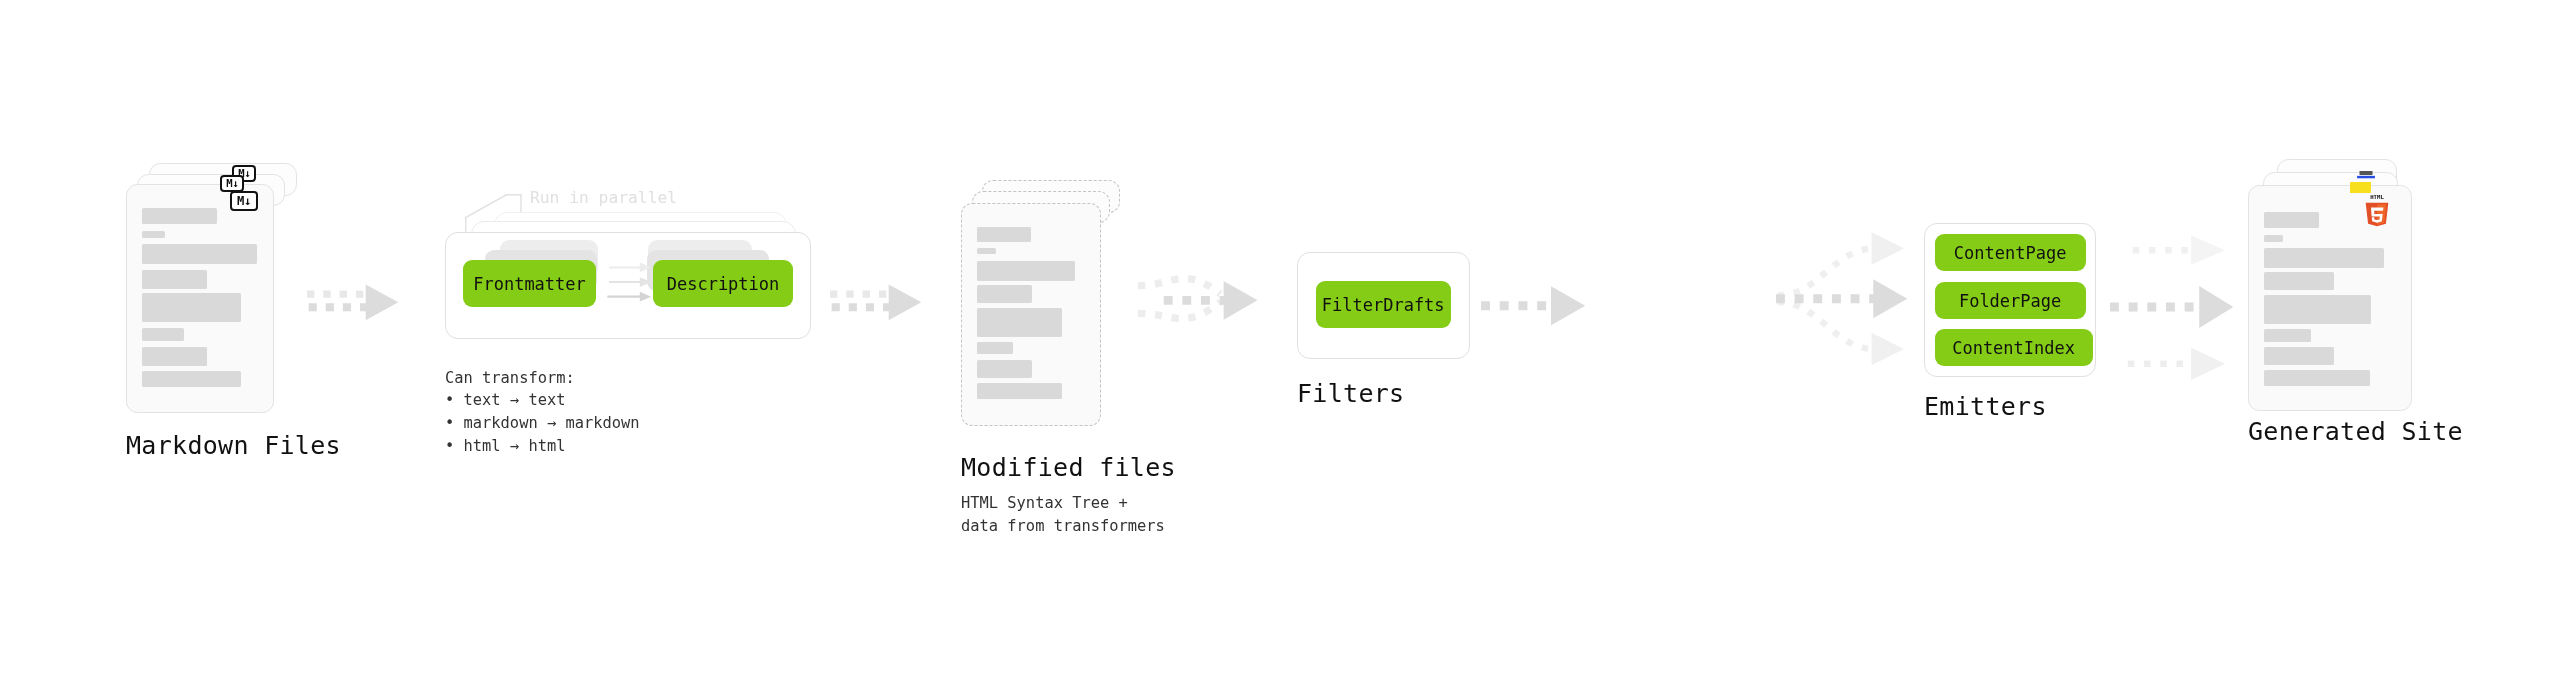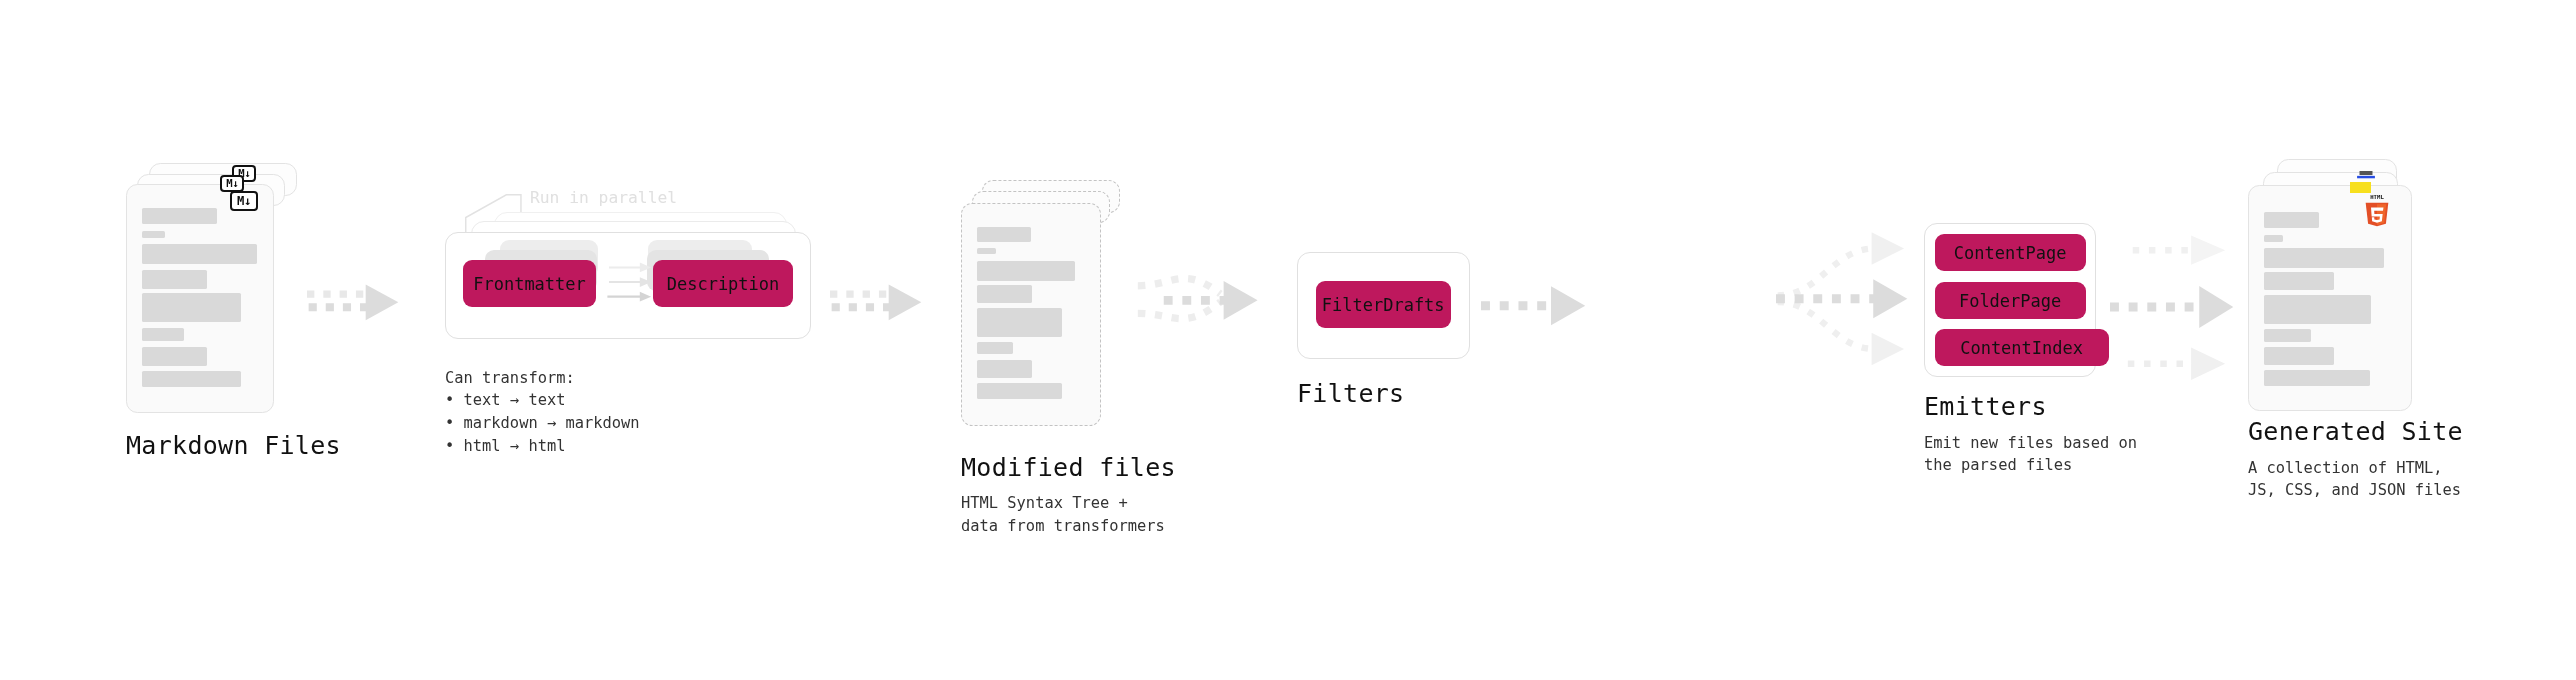--- a/index.html
+++ b/index.html
@@ -52,21 +52,21 @@
 
   
   .gbox {
     position:absolute; border-radius:13px;
     border:1.3px solid #e0e0e0; background:#ffffff;
   }
   .gbox.l3 { border-color:#f0f0f0; }
   .gbox.l2 { border-color:#ebebeb; }
 
   .pill {
-    position:absolute; border-radius:9px; background:#be185d;
+    position:absolute; border-radius:9px; background:#84cc16;
     display:flex; align-items:center; justify-content:center;
     font-size:17px; color:#111; white-space:nowrap;
   }
   .pill.g2 { background:#e4e4e4; color:transparent; }
   .pill.g3 { background:#ededed; color:transparent; }
 
   .parallel-label {
     position:absolute; font-size:16.3px; color:#e0e0e0; white-space:nowrap;
   }
 
@@ -211,27 +211,25 @@
 
   <div class="stage" style="left:1924px; top:223px;">
     <div class="stage-visual" style="width:176px; height:156px;">
       <div class="gbox" style="left:0px; top:0px; width:172px; height:154px;"></div>
       <div class="pill" style="left:10.6px; top:11.4px; width:151px; height:37px;">
           <span>ContentPage</span>
         </div>
       <div class="pill" style="left:10.6px; top:59px; width:151px; height:37px;">
           <span>FolderPage</span>
         </div>
-      <div class="pill" style="left:10.6px; top:106px;width:174px; height:37px;">
+      <div class="pill" style="left:10.6px; top:106px;width:158px; height:37px;">
           <span>ContentIndex</span>
         </div>
     </div>
     <div class="stage-title" style="margin-top:13px;">Emitters</div>
-    <div class="stage-desc">Emit new files based on
-the parsed files</div>
   </div>
 
   <svg class="ov" style="left:2110px; top:234px;" width="146" height="146" viewBox="0 0 180 180">
     <line x1="28" y1="20" x2="108" y2="20" stroke="#f0f0f0" stroke-width="8" stroke-dasharray="8 12"></line>
     <polygon points="100,2 142,20 100,38" fill="#f4f4f4"></polygon>
     <line x1="0" y1="90" x2="118" y2="90" stroke="#dcdcdc" stroke-width="11" stroke-dasharray="11 12"></line>
     <polygon points="110,64 152,90 110,116" fill="#dcdcdc"></polygon>
     <line x1="22" y1="160" x2="108" y2="160" stroke="#ededed" stroke-width="8" stroke-dasharray="8 12"></line>
     <polygon points="100,140 142,160 100,180" fill="#f0f0f0"></polygon>
   </svg>
@@ -262,18 +260,16 @@
       <div class="html5" style="left:115px; top:34px;">
         <svg width="28" height="34" viewBox="0 0 34 42">
           <text x="17" y="8" font-size="7" font-family="monospace" font-weight="700" fill="#111" text-anchor="middle">HTML</text>
           <path d="M3,12 L6,38 L17,41 L28,38 L31,12 Z" fill="#e34f26"></path>
           <path d="M17,14 L17,39.4 L26,36.8 L28.4,14 Z" fill="#ef652a"></path>
           <path d="M9,18 L25,18 L24.4,22 L13.5,22 L13.8,26 L24,26 L23,35 L17,36.8 L11,35 L10.6,30 L13.6,30 L13.8,32.6 L17,33.5 L20.2,32.6 L20.5,29 L10.4,29 L9.6,18 Z" fill="#ffffff"></path>
         </svg>
       </div>
     </div>
     <div class="stage-title" style="">Generated Site</div>
-    <div class="stage-desc">A collection of HTML,
-JS, CSS, and JSON files</div>
   </div>
 
 </div>
 
 
 </body></html>

